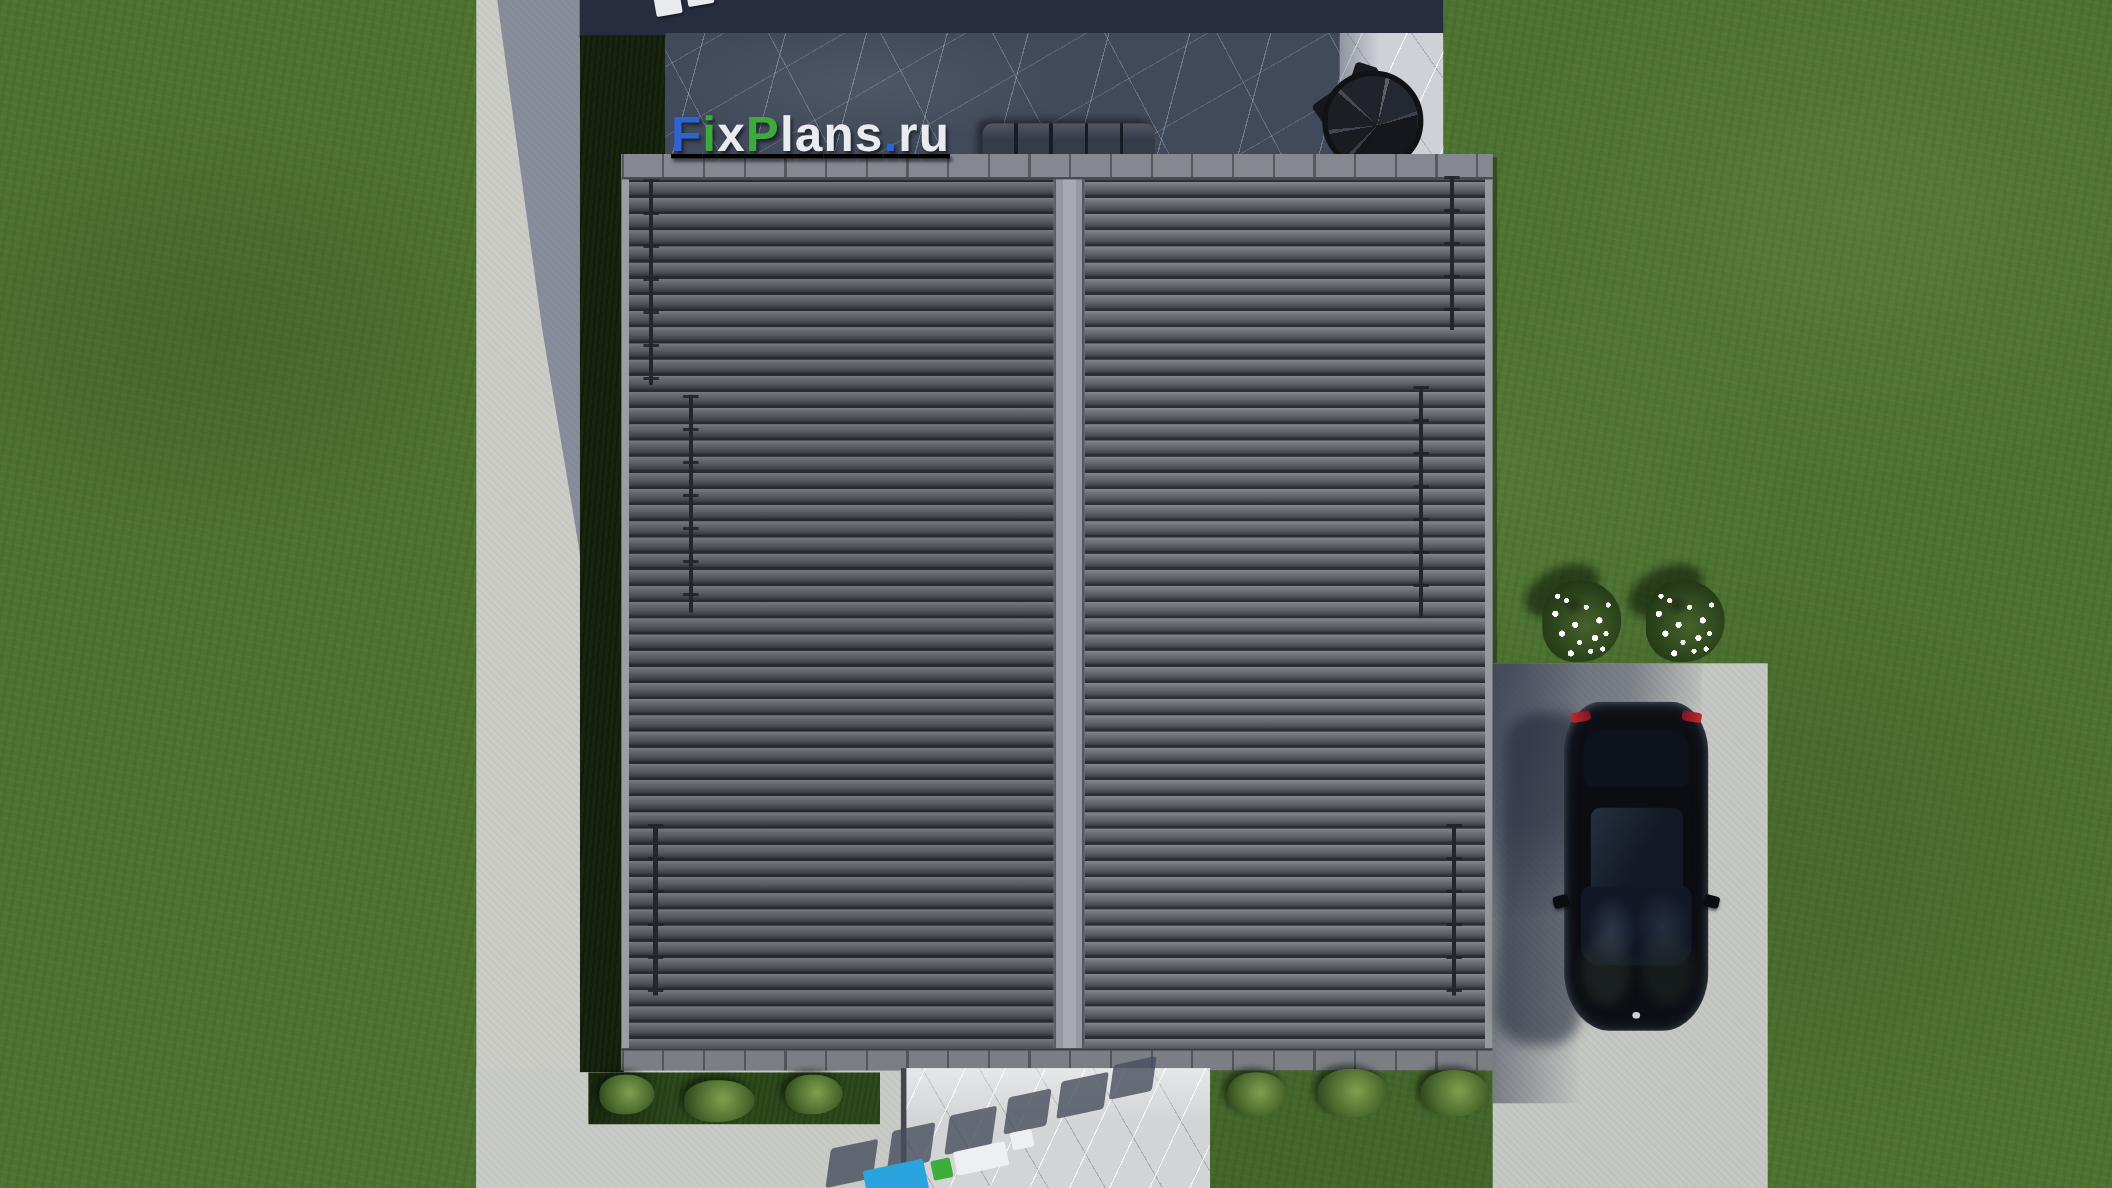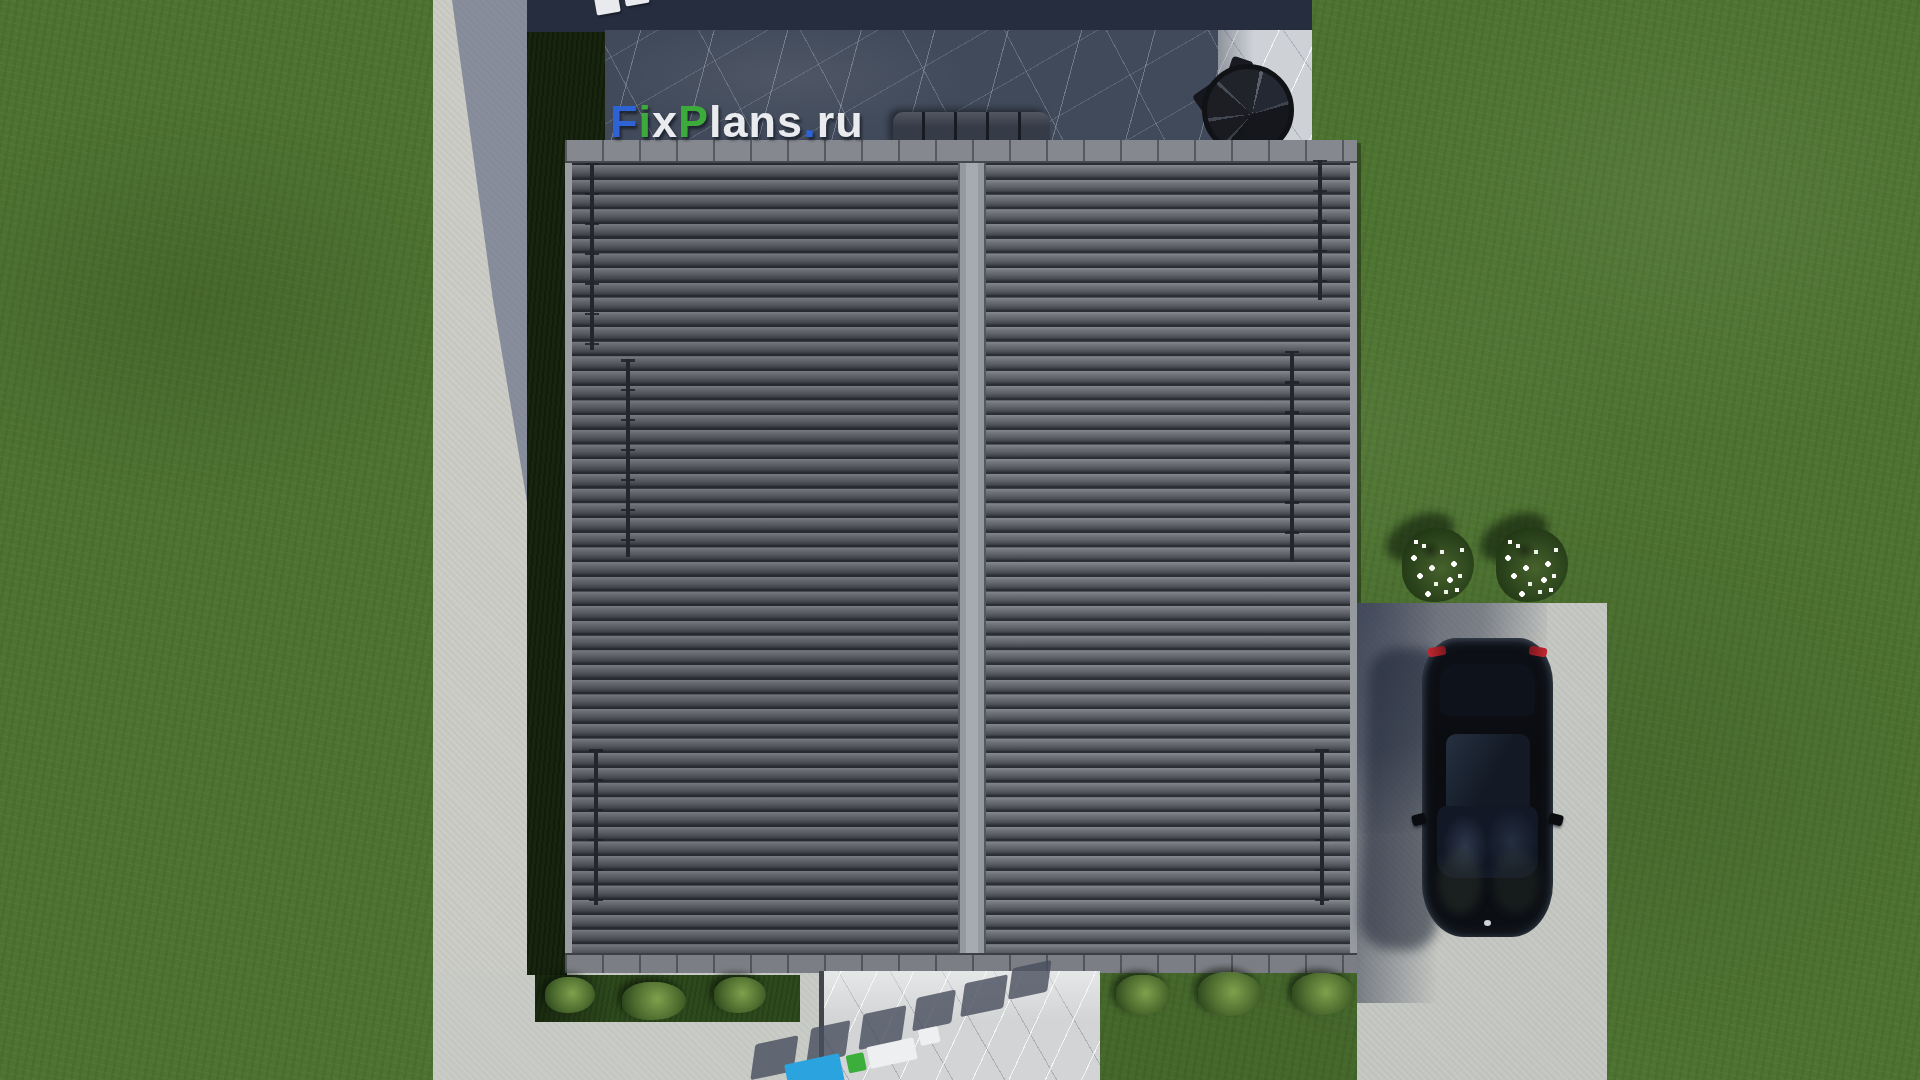--- a/index.html
+++ b/index.html
@@ -155,21 +155,21 @@
       radial-gradient(circle 3px at 48px 52px,#fff 90%,transparent),radial-gradient(circle 2.5px at 58px 48px,#f4f6ef 90%,transparent),
       radial-gradient(circle 3px at 26px 66px,#fff 90%,transparent),radial-gradient(circle 2.5px at 44px 64px,#eef1e8 90%,transparent),
       radial-gradient(circle 2.5px at 14px 14px,#fff 90%,transparent),radial-gradient(circle 2.5px at 55px 62px,#fff 90%,transparent),
       radial-gradient(circle 10px at 40% 30%, rgba(0,0,0,0.35), transparent),
       radial-gradient(circle at 55% 55%, #46622c, #1f3514 80%);}
   .fl1{left:1402px;top:528px;}
   .fl2{left:1496px;top:528px;}
 
   
   .watermark{left:610px;top:96px;font-size:45px;font-weight:bold;letter-spacing:1px;
-    text-shadow:2px 3px 3px rgba(12,15,24,0.65);white-space:nowrap;}
+    text-shadow:2px 3px 3px rgba(12,15,24,0.65);white-space:nowrap;text-decoration:underline;}
   .wm-partial-top{left:593px;top:-8px;transform:rotate(-10deg);}
   .wm-partial-top .blk{position:absolute;width:24px;height:18px;border-radius:2px;box-shadow:1px 2px 2px rgba(10,14,24,0.5);}
   .wm-partial-bottom{left:746px;top:1030px;transform:rotate(-12deg);}
   .wm-partial-bottom .sh{position:absolute;width:44px;height:34px;background:#474d5c;opacity:0.8;transform:skewX(-20deg);border-radius:3px;}
   .wm-partial-bottom .cb{position:absolute;border-radius:2px;}
 </style>
 </head>
 <body>
 
 <div class="canvas">

